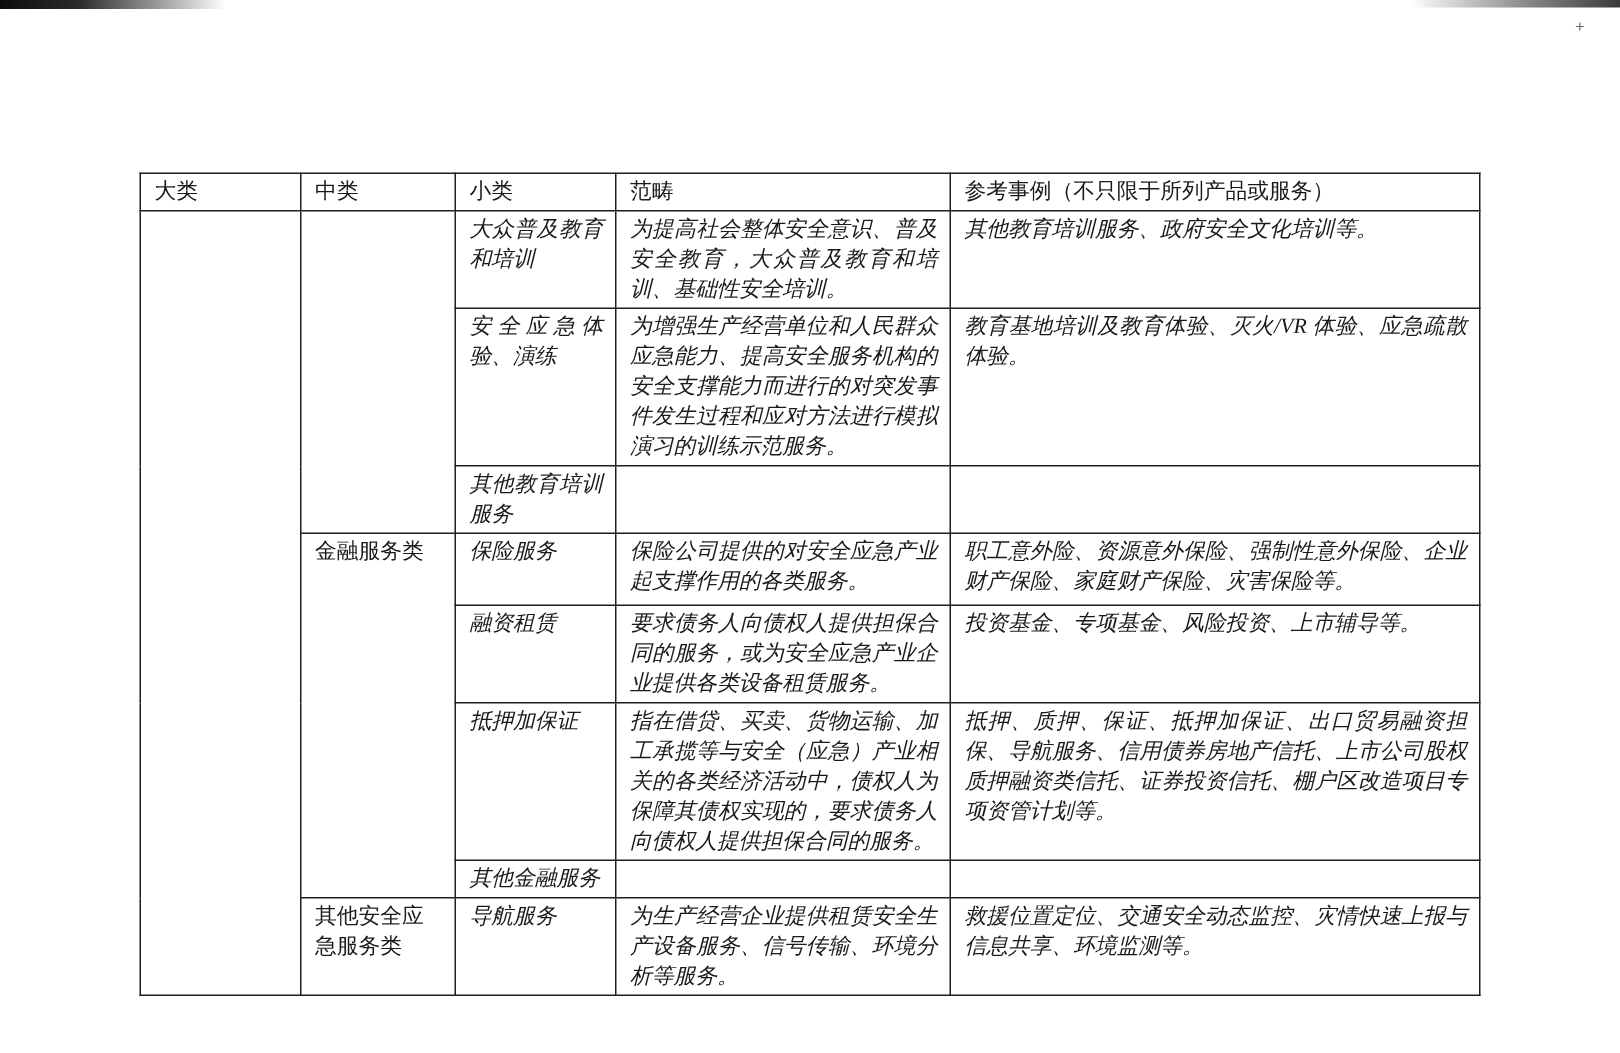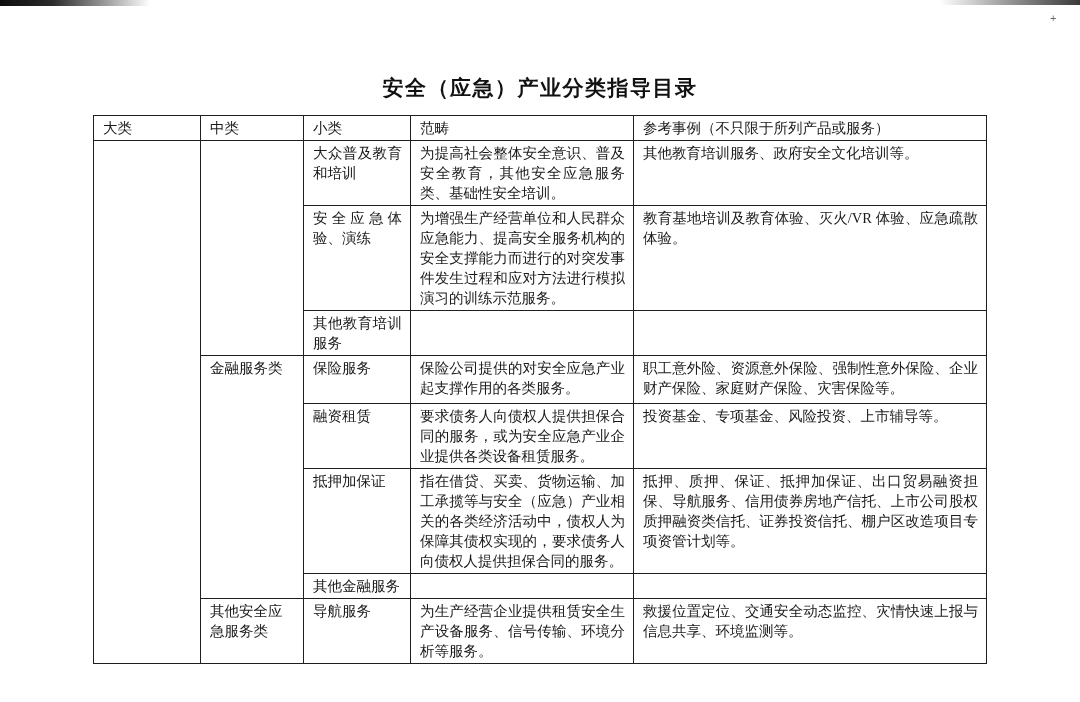--- a/index.html
+++ b/index.html
@@ -43,21 +43,21 @@
   .catalog-table th,.catalog-table td{
     border:1.6px solid #1f1f1f;
     vertical-align:top;
     padding:2px 8px 2px 9px;
     font-size:14.5px;
     line-height:20px;
     font-weight:normal;
     text-align:left;
     overflow:hidden;
   }
-  .catalog-table td.justify{ text-align:justify; text-justify:inter-character; }
+  .catalog-table td.justify{ text-align:justify; text-justify:inter-character;font-style:italic; }
   .catalog-table tr.hrow th{ height:20px; }
   tr.r0 td{height:58px;}
   tr.r1 td{height:92px;}
   tr.r2 td{height:35px;}
   tr.r3 td{height:43px;}
   tr.r4 td{height:50px;}
   tr.r5 td{height:99px;}
   tr.r6 td{height:18px;}
   tr.r7 td{height:59px;}
   .page-footer{
@@ -70,21 +70,20 @@
 </style>
 </head>
 <body>
 
 <div class="page">
 
   <div class="scan-bar-left"></div>
   <div class="scan-bar-right"></div>
   <div class="scan-cross">+</div>
 
-  <div class="doc-title">安全（应急）产业分类指导目录</div>
 
   <table class="catalog-table">
     <colgroup>
       <col style="width:107px">
         <col style="width:103px">
         <col style="width:107px">
         <col style="width:223px">
         <col style="width:353px">
     </colgroup>
     <thead>
@@ -94,21 +93,21 @@
         <th>小类</th>
         <th>范畴</th>
         <th>参考事例（不只限于所列产品或服务）</th>
       </tr>
     </thead>
     <tbody>
       <tr class="r0">
         <td rowspan="8"></td>
         <td rowspan="3"></td>
         <td class="justify">大众普及教育和培训</td>
-        <td class="justify">为提高社会整体安全意识、普及安全教育，其他安全应急服务类、基础性安全培训。</td>
+        <td class="justify">为提高社会整体安全意识、普及安全教育，大众普及教育和培训、基础性安全培训。</td>
         <td class="justify">其他教育培训服务、政府安全文化培训等。</td>
       </tr>
       <tr class="r1">
         <td class="justify">安全应急体验、演练</td>
         <td class="justify">为增强生产经营单位和人民群众应急能力、提高安全服务机构的安全支撑能力而进行的对突发事件发生过程和应对方法进行模拟演习的训练示范服务。</td>
         <td class="justify">教育基地培训及教育体验、灭火/VR 体验、应急疏散体验。</td>
       </tr>
       <tr class="r2">
         <td class="justify">其他教育培训服务</td>
         <td class="justify"></td>

